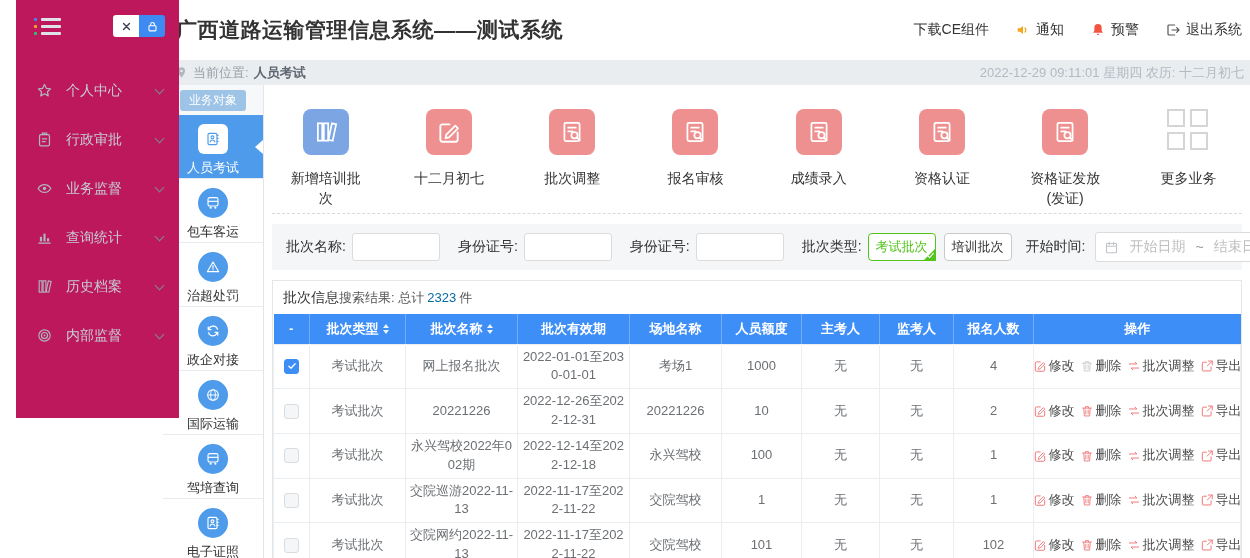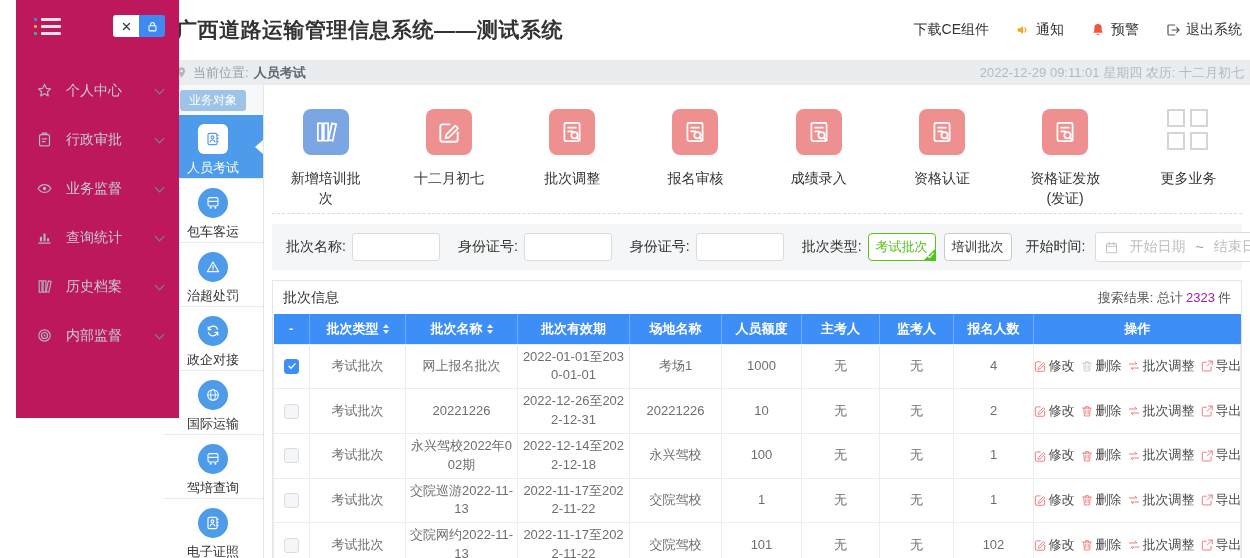--- a/index.html
+++ b/index.html
@@ -72,23 +72,23 @@
   .f-input{width:88px;height:28px;border:1px solid #dcdcdc;border-radius:3px;background:#fff;margin-right:18px;outline:none;padding:0 6px;font-size:13px}
   .type-btn{border:1px solid #c9c9c9;background:#fff;border-radius:4px;padding:4px 7px;font-size:13px;color:#333;margin-right:8px;cursor:pointer;position:relative}
   .type-btn.sel{border-color:#52c41a;color:#52c41a}
   .corner{position:absolute;right:-1px;bottom:-1px;width:0;height:0;border-left:13px solid transparent;border-bottom:13px solid #52c41a}
   .corner-check{position:absolute;right:0;bottom:0;width:9px;height:9px;color:#fff}
   .datebox{width:212px;height:30px;border:1px solid #dcdcdc;border-radius:3px;background:#fff;display:flex;align-items:center;padding:0 8px;gap:10px;color:#bfbfbf;font-size:14px;margin-left:4px;cursor:pointer}
   .datebox .tilde{color:#999}
   .calic{width:15px;height:15px;color:#c0c4c9}
   
   .panel{margin:0 8px;border:1px solid #e4e7ea}
-  .panel-head{height:33px;display:flex;align-items:center;justify-content:space-between;padding:0 10px;font-size:14px;color:#333}
+  .panel-head{height:33px;display:flex;align-items:center;padding:0 10px;font-size:14px;color:#333}
   .summary{font-size:13px;color:#555}
-  .summary .cnt{color:#a21caf;margin:0 3px}
+  .summary .cnt{color:#0369a1;margin:0 3px}
   table{width:100%;border-collapse:collapse;table-layout:fixed;font-size:13px;color:#6b6f73}
   th{background:#3e8ef7;color:#fff;height:30px;font-weight:bold;font-size:13px;border-right:1px solid rgba(255,255,255,.28);padding:0 2px}
   th:last-child{border-right:none}
   td{border:1px solid #ebeef0;height:40px;text-align:center;padding:3px 2px;line-height:1.45;word-break:break-all}
   .sorter{display:inline-flex;flex-direction:column;gap:2px;margin-left:4px;vertical-align:middle}
   .sorter i{width:0;height:0;border-left:3.5px solid transparent;border-right:3.5px solid transparent;display:block}
   .sorter .u{border-bottom:4px solid rgba(255,255,255,.9)}
   .sorter .d{border-top:4px solid rgba(255,255,255,.9)}
   .cbx{width:15px;height:15px;border-radius:3px;border:1px solid #d9dde1;background:#f5f6f7;margin:0 auto;cursor:pointer;display:flex;align-items:center;justify-content:center}
   .cbx.checked{background:#3e8ef7;border-color:#3e8ef7;color:#fff}

